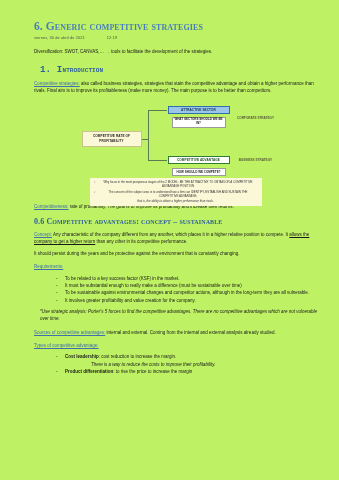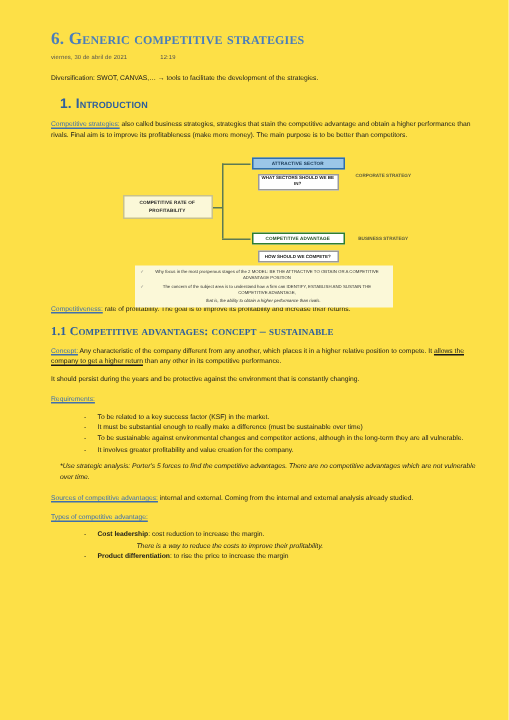--- a/index.html
+++ b/index.html
@@ -11,21 +11,21 @@
     width: 339px;
     height: 480px;
     overflow: hidden;
     font-family: "Liberation Sans", sans-serif;
     color: #1a1a1a;
   }
   .page {
     position: relative;
     width: 339px;
     height: 480px;
-    background: #fde047;
+    background: #bef264;
     box-sizing: border-box;
     padding: 20px 22px 0 34px;
   }
   
   .doc-title {
     font-family: "Liberation Serif", serif;
     font-variant: small-caps;
     font-weight: bold;
     font-size: 11.5px;
     letter-spacing: 0.1px;
@@ -35,21 +35,21 @@
   }
   .doc-date {
     font-size: 3.9px;
     color: #4f4f4f;
     margin: 0 0 9px 0;
     letter-spacing: 0.1px;
   }
   .doc-date .time { margin-left: 22px; }
 
   .h1 {
-    font-family: Liberation Sans, sans-serif;
+    font-family: Liberation Mono, monospace;
     font-variant: small-caps;
     font-weight: bold;
     font-size: 9.2px;
     color: #2e5f9e;
     margin: 7px 0 6px 6px;
     letter-spacing: 0.1px;
   }
   .h2 {
     font-family: "Liberation Serif", serif;
     font-variant: small-caps;
@@ -338,21 +338,21 @@
       <div class="dg-note">The concern of the subject area is to understand how a firm can IDENTIFY, ESTABLISH AND SUSTAIN THE COMPETITIVE ADVANTAGE,</div>
       <div class="dg-note-tail">that is, the ability to obtain a higher performance than rivals.</div>
     </div>
   </div>
 
   <p class="body">
     <span class="ulink">Competitiveness:</span><span> rate of profitability. The goal is to improve its profitability and increase their returns.</span>
   </p>
 
   <h2 class="h2">
-    <span>1.1</span>
+    <span>0.6</span>
     <span>Competitive advantages: concept – sustainable</span>
   </h2>
 
   <p class="body">
     <span class="ulink">Concept:</span><span> Any characteristic of the company different from any another, which places it in a higher relative position to compete. It </span><span class="ulink-dark">allows the company to get a higher return</span><span> than any other in its competitive performance.</span>
   </p>
   <p class="body">It should persist during the years and be protective against the environment that is constantly changing.</p>
 
   <p class="body" style="margin-top:6px;margin-bottom:0">
     <span class="ulink">Requirements:</span>

